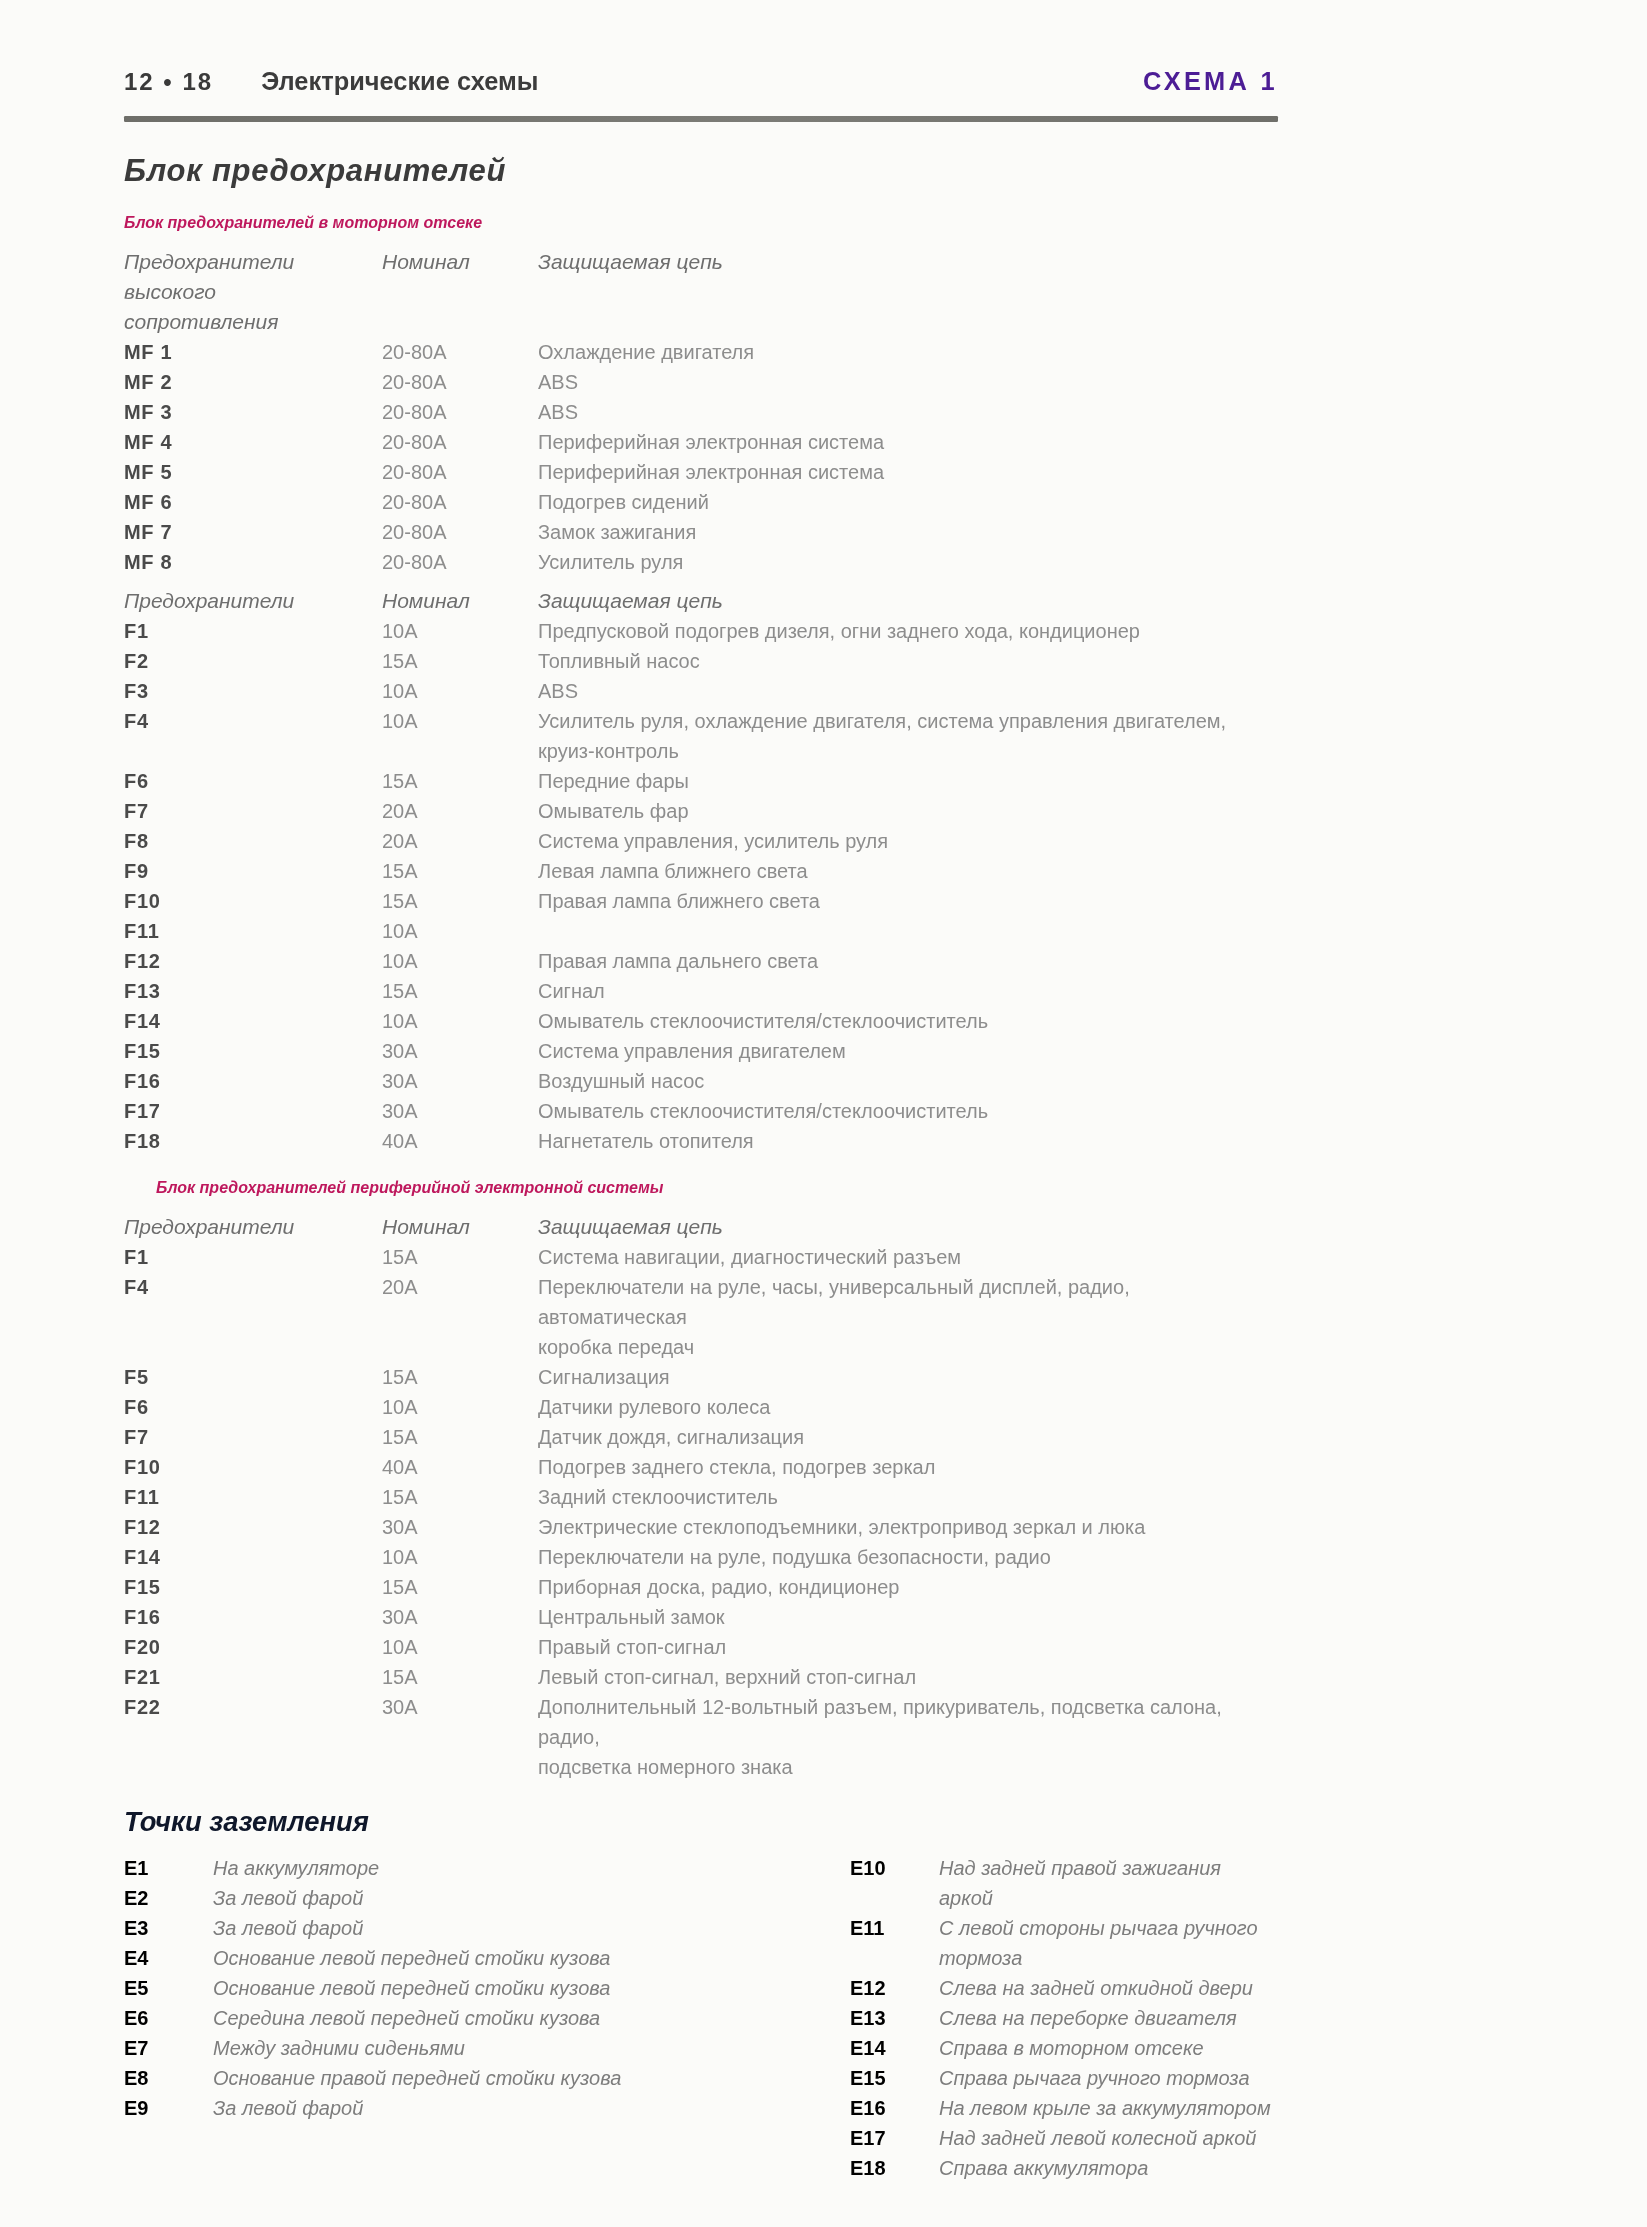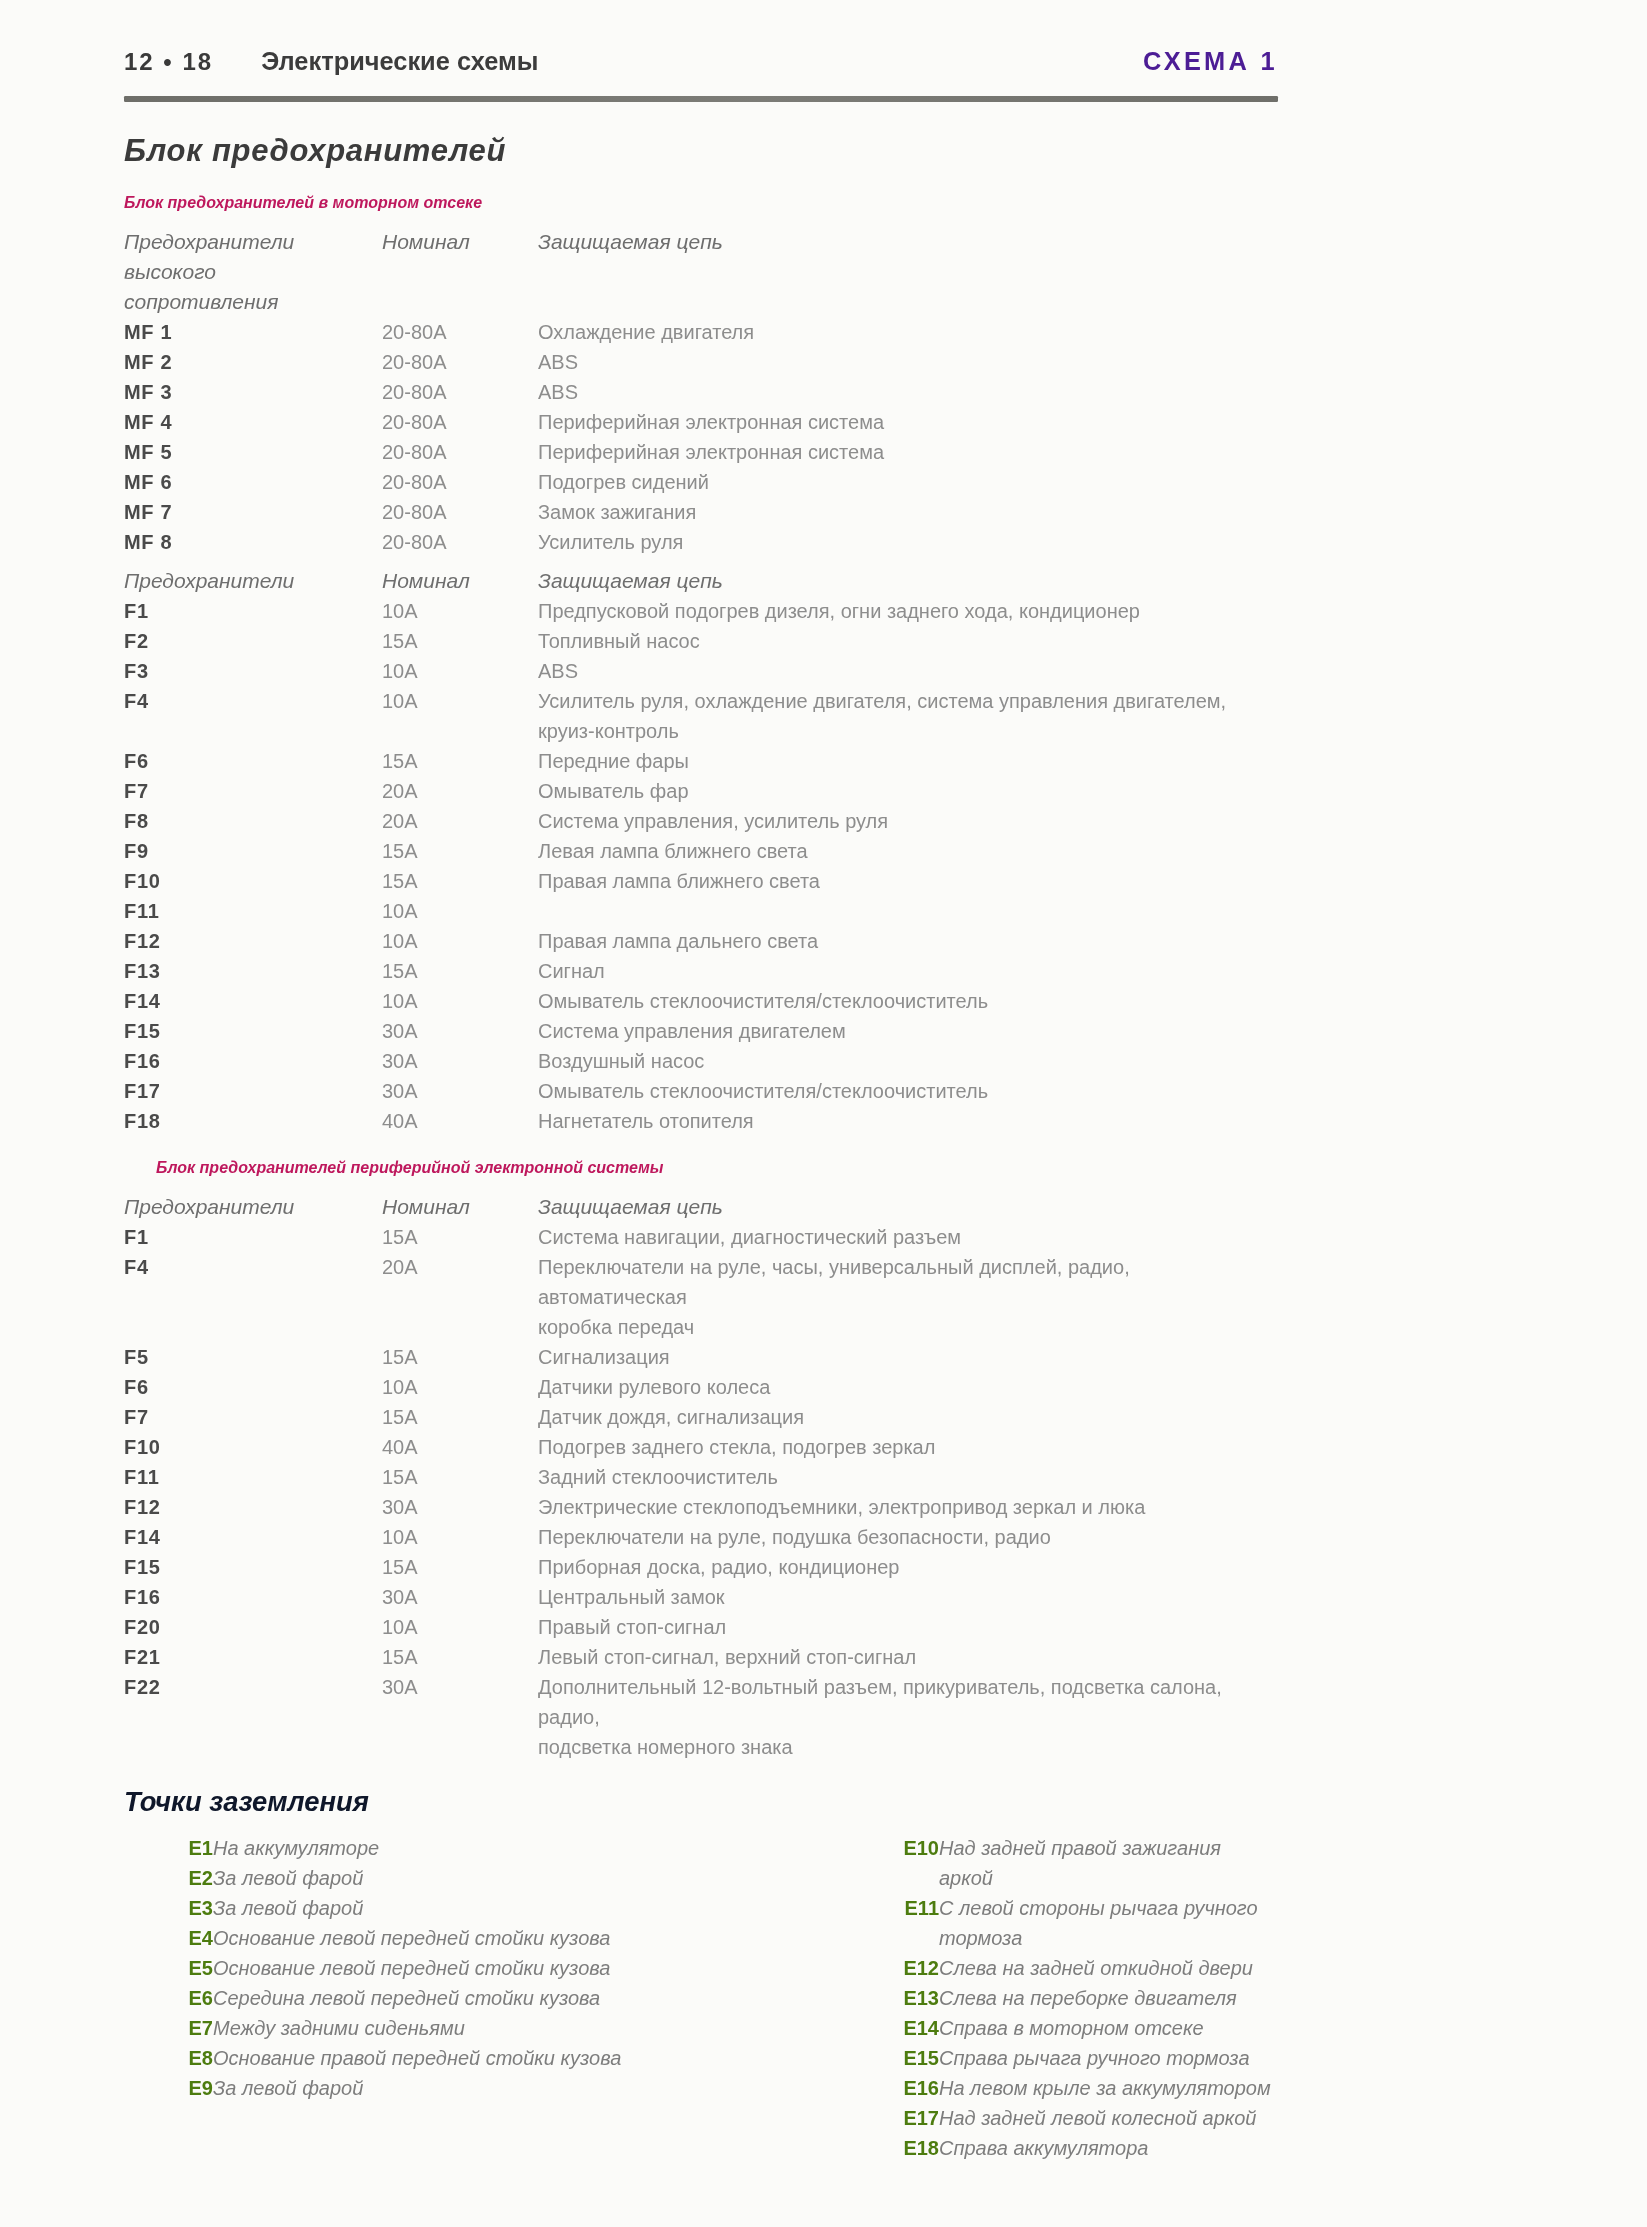--- a/index.html
+++ b/index.html
@@ -11,21 +11,21 @@
     height: 2227px;
     background: #fbfbf9;
     overflow: hidden;
     font-family: "Liberation Sans", sans-serif;
     color: #3f3f3f;
     padding: 47px 110px 0 124px;
   }
   
   .hdr { display: flex; align-items: baseline; }
   .hdr-num    { font-size: 24px; font-weight: 700; color: #3a3a3a; letter-spacing: 2px; }
-  .hdr-title  { font-size: 25.4px; font-weight: 700; color: #3c3c3c; margin-left: 48px; }
+  .hdr-title  { font-size: 25.4px; font-weight: 700; color: #3c3c3c; margin-left: 48px; margin-top: 20px; }
   .hdr-schema { margin-left: auto; font-size: 25.4px; font-weight: 700; color: #4c1d95; letter-spacing: 3.3px; }
   .rule { height: 6px; margin-top: 20px; border-radius: 1.3px;
           background: linear-gradient(90deg, #6e6e69, #7c7c77 55%, #6f6f6a); }
   
   .title    { margin: 31px 0 0; font-size: 31px; font-style: italic; font-weight: 700; color: #3b3b3b; letter-spacing: 0.7px; }
   .subtitle { margin: 25.4px 0 0; font-size: 16px; font-style: italic; font-weight: 700; color: #be185d; }
   .subtitle.peripheral { margin-top: 23px; margin-left: 32px; }
   
   .tbl  { margin-top: 14.7px; }
   .tbl.second { margin-top: 9.4px; }
@@ -33,21 +33,21 @@
   .trow > div { line-height: 30px; }
   .thead { font-style: italic; color: #6e6e6e; font-size: 21px; }
   .fid { font-weight: 700; font-size: 20px; color: #4a4a4a; letter-spacing: 0.7px; }
   .val { font-size: 20px; color: #8d8d8d; }
   .c3.val { white-space: pre-line; }
   
   .ground-title { margin: 24px 0 0; font-size: 27.4px; font-style: italic; font-weight: 700; color: #0f172a; }
   .ground-cols  { display: grid; grid-template-columns: 726px 1fr; margin-top: 14.7px; align-items: start; }
   .grow { display: grid; grid-template-columns: 89px 1fr; }
   .grow > div { line-height: 30px; }
-  .gid  { font-weight: 700; font-size: 20px; color: #4d7c0f; text-align: right; }
+  .gid  { font-weight: 700; font-size: 20px; color: #000000; }
   .gloc { font-style: italic; font-size: 20px; color: #7d7d7d; }
 </style>
 </head>
 <body>
 
 <div class="page">
 
   <header class="hdr">
     <span class="hdr-num">12 • 18</span>
     <span class="hdr-title">Электрические схемы</span>

